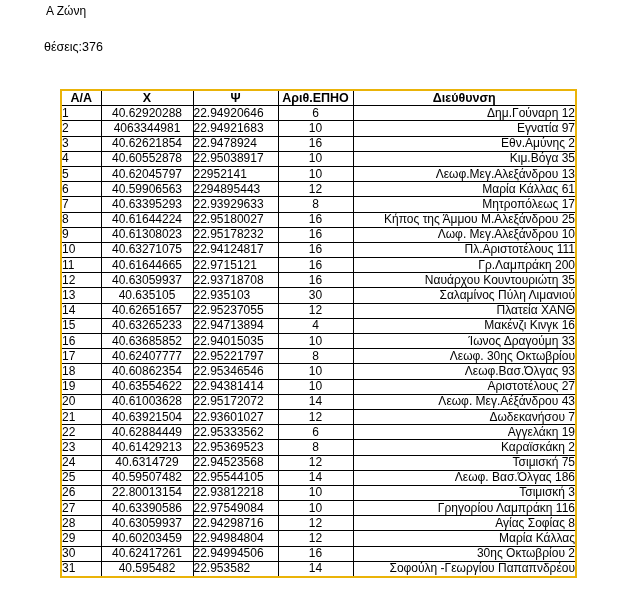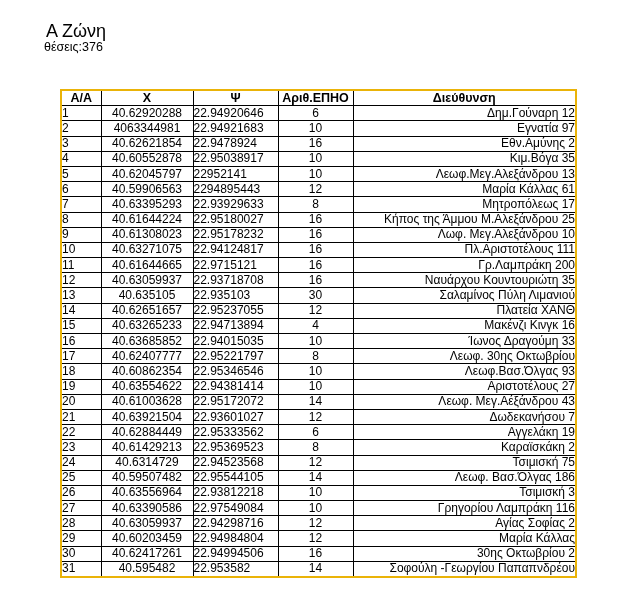--- a/index.html
+++ b/index.html
@@ -11,22 +11,22 @@
     position: relative;
     width: 635px;
     height: 602px;
     font-family: "Liberation Sans", sans-serif;
     color: #000000;
     overflow: hidden;
   }
   .zone-title {
     position: absolute;
     left: 46px;
-    top: 24px;
-    font-size: 18px;
+    top: 4px;
+    font-size: 12px;
     line-height: 14px;
   }
   .positions {
     position: absolute;
     left: 44px;
     top: 40px;
     font-size: 12.5px;
     line-height: 14px;
   }
   table.stops {
@@ -254,38 +254,38 @@
       </tr>
       <tr>
         <td class="c0">25</td>
         <td class="c1">40.59507482</td>
         <td class="c2">22.95544105</td>
         <td class="c3">14</td>
         <td class="c4">Λεωφ. Βασ.Όλγας 186</td>
       </tr>
       <tr>
         <td class="c0">26</td>
-        <td class="c1">40.63556964</td>
+        <td class="c1">22.80013154</td>
         <td class="c2">22.93812218</td>
         <td class="c3">10</td>
         <td class="c4">Τσιμισκή 3</td>
       </tr>
       <tr>
         <td class="c0">27</td>
         <td class="c1">40.63390586</td>
         <td class="c2">22.97549084</td>
         <td class="c3">10</td>
         <td class="c4">Γρηγορίου Λαμπράκη 116</td>
       </tr>
       <tr>
         <td class="c0">28</td>
         <td class="c1">40.63059937</td>
         <td class="c2">22.94298716</td>
         <td class="c3">12</td>
-        <td class="c4">Αγίας Σοφίας 2</td>
+        <td class="c4">Αγίας Σοφίας 8</td>
       </tr>
       <tr>
         <td class="c0">29</td>
         <td class="c1">40.60203459</td>
         <td class="c2">22.94984804</td>
         <td class="c3">12</td>
         <td class="c4">Μαρία Κάλλας</td>
       </tr>
       <tr>
         <td class="c0">30</td>

